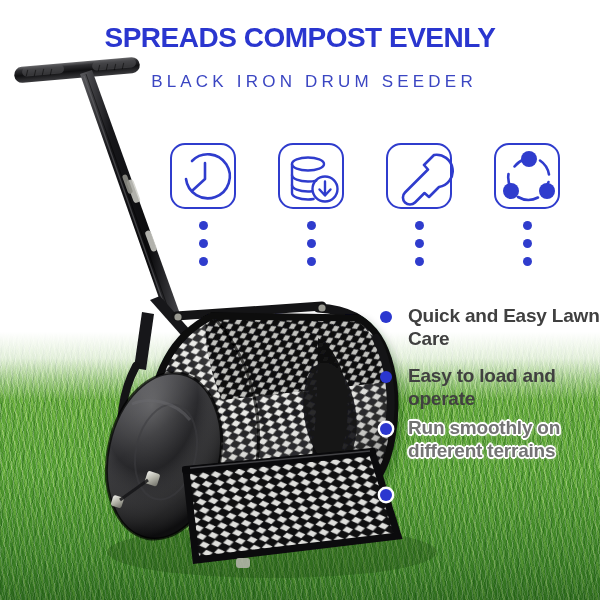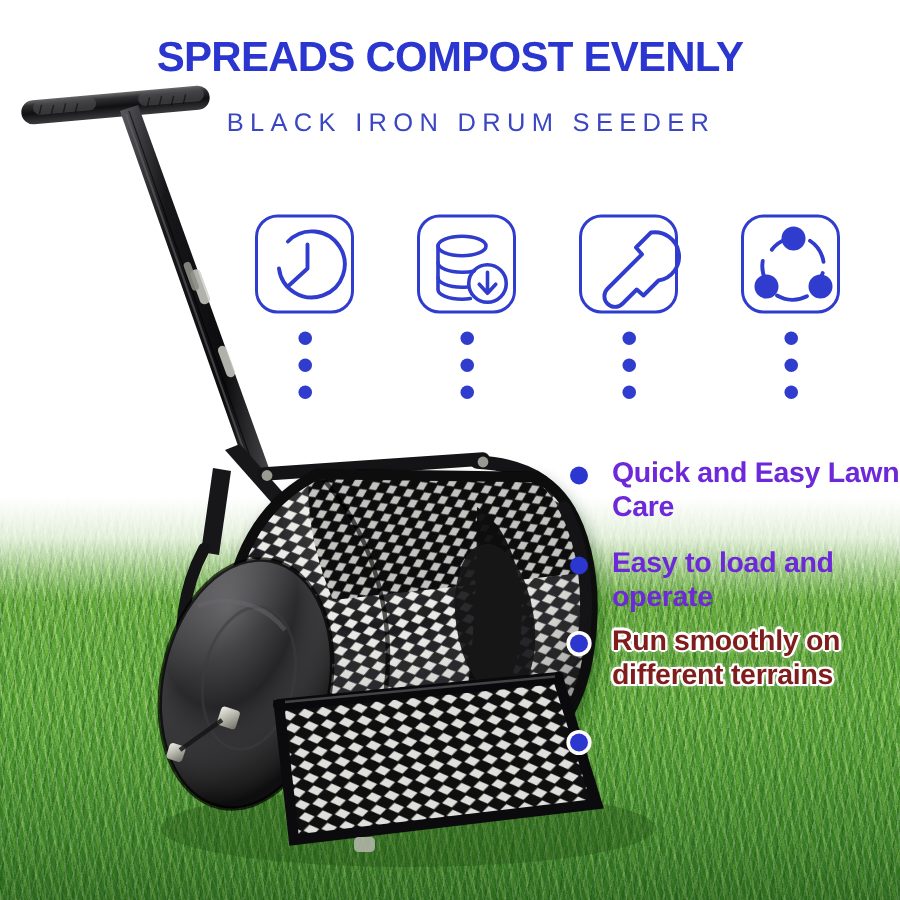--- a/index.html
+++ b/index.html
@@ -63,25 +63,25 @@
   .dots i{display:block;width:9px;height:9px;border-radius:50%;background:#2f3ccd;margin:0 0 9px 0;}
 
   
   .features{position:absolute;left:378px;top:304px;width:222px;}
   .feature{position:relative;margin-bottom:14px;padding-left:30px;}
   .fdot{
     position:absolute;left:2px;top:7px;width:12px;height:12px;border-radius:50%;
     background:#2b37cf;
   }
   .feature .ftext{
-    font-size:19px;line-height:23px;font-weight:700;color:#6d28d9;
+    font-size:19px;line-height:23px;font-weight:700;color:#404040;
     font-family:"Liberation Sans",sans-serif;letter-spacing:-0.2px;
   }
   .feature.on-grass .ftext{
-    color:#7f1d1d;
+    color:#737373;
     text-shadow:
       -1.6px 0 #fff, 1.6px 0 #fff, 0 -1.6px #fff, 0 1.6px #fff,
       -1.2px -1.2px #fff, 1.2px -1.2px #fff, -1.2px 1.2px #fff, 1.2px 1.2px #fff,
       0 0 4px #fff;
   }
   .feature.on-grass .fdot{box-shadow:0 0 0 2.4px #fff;}
 
   
   .product{position:absolute;left:0;top:0;width:600px;height:600px;}
   .product svg{position:absolute;left:0;top:0;}

